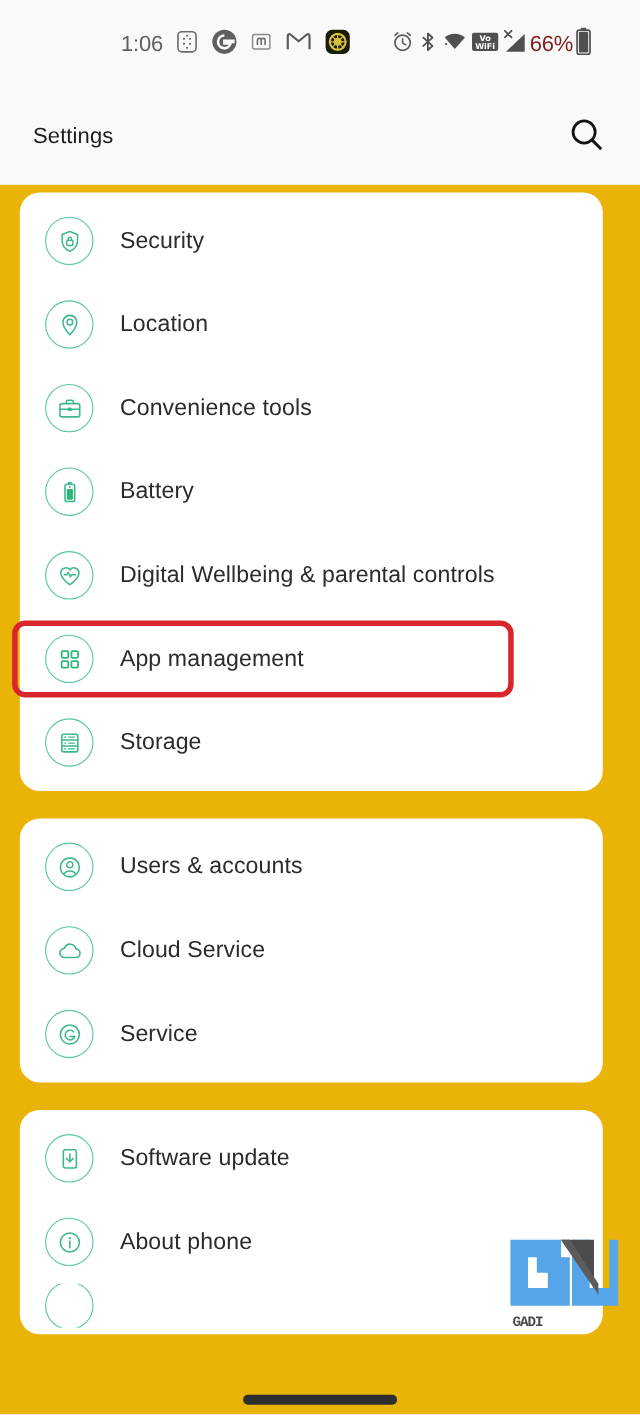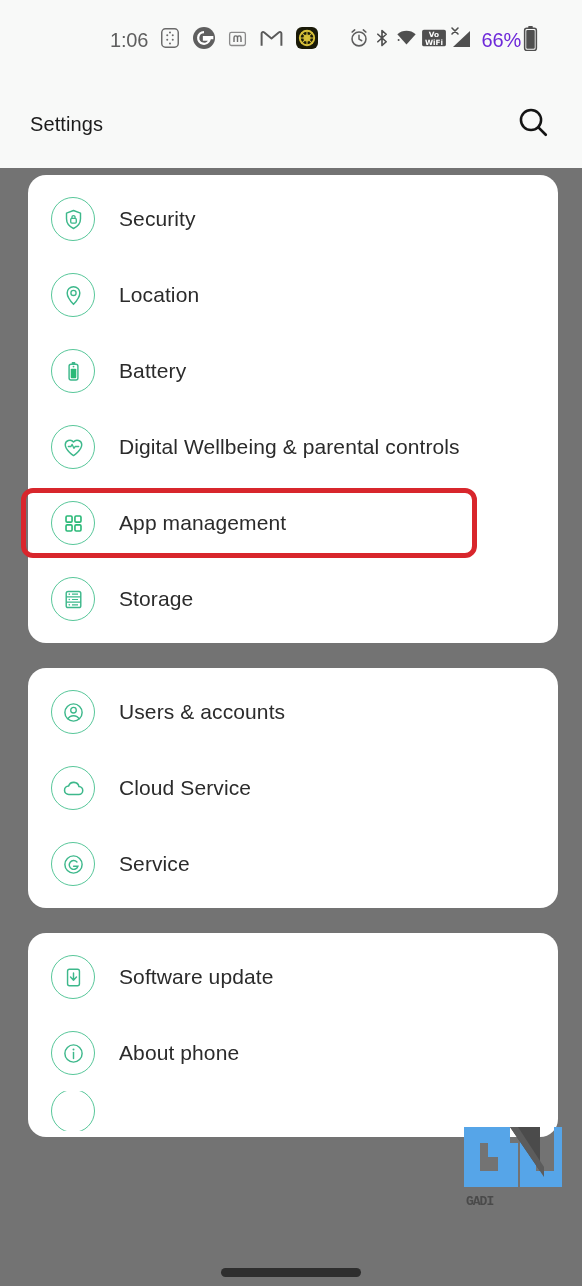--- a/index.html
+++ b/index.html
@@ -45,23 +45,23 @@
     margin-right: 18px;
   }
   .clock {
     font-size: 20px;
     color: #5e5e5e;
     letter-spacing: -0.2px;
     font-family: "Liberation Sans", sans-serif;
   }
   .batt-pct {
     font-size: 20px;
-    color: #6d28d9;
+    color: #7f1d1d;
     letter-spacing: -0.2px;
-    margin-left: 7px;
+    margin-left: 0;
   }
   .si { display: block; }
 
   
   .header {
     position: absolute;
     top: 80px; left: 0;
     width: 582px;
     height: 88px;
     background: #f8f9f8;
@@ -80,22 +80,22 @@
     width: 46px; height: 46px;
     display: flex; align-items: center; justify-content: center;
   }
 
   
   .content {
     position: absolute;
     top: 168px; left: 0;
     width: 582px;
     height: 1118px;
-    background: #737373;
-    padding: 7px 26px 0 28px;
+    background: #eab308;
+    padding: 7px 26px 0 18px;
   }
 
   .card {
     background: #ffffff;
     border-radius: 18px;
     width: 530px;
     padding: 6px 0;
     margin-bottom: 25px;
     position: relative;
   }
@@ -299,20 +299,31 @@
       <div class="row">
         <div class="icon-circle">
           <svg width="23" height="23" viewBox="0 0 24 24">
               <path d="M12 2.8c-3.7 0-6.6 2.9-6.6 6.5 0 4.8 6.6 11.9 6.6 11.9s6.6-7.1 6.6-11.9c0-3.6-2.9-6.5-6.6-6.5z" fill="none" stroke="#3db88b" stroke-width="1.5"></path>
               <circle cx="12" cy="9.3" r="2.7" fill="none" stroke="#3db88b" stroke-width="1.4"></circle>
             </svg>
         </div>
         <div class="row-label">Location</div>
       </div>
 
+      <div class="row">
+        <div class="icon-circle">
+          <svg width="23" height="23" viewBox="0 0 24 24">
+              <rect x="2.6" y="7.2" width="18.8" height="12.6" rx="2" fill="none" stroke="#3db88b" stroke-width="1.5"></rect>
+              <path d="M8.7 7.2V5.4a1.4 1.4 0 0 1 1.4-1.4h3.8a1.4 1.4 0 0 1 1.4 1.4v1.8" fill="none" stroke="#3db88b" stroke-width="1.5"></path>
+              <path d="M2.6 12.6h18.8" stroke="#3db88b" stroke-width="1.4"></path>
+              <rect x="10.2" y="11" width="3.6" height="3.2" rx="0.8" fill="#3db88b"></rect>
+            </svg>
+        </div>
+        <div class="row-label">Convenience tools</div>
+      </div>
 
       <div class="row">
         <div class="icon-circle">
           <svg width="23" height="23" viewBox="0 0 24 24">
               <rect x="7.4" y="4.4" width="9.2" height="16.4" rx="2" fill="none" stroke="#3db88b" stroke-width="1.5"></rect>
               <rect x="10.1" y="2.2" width="3.8" height="2.2" rx="0.7" fill="#3db88b"></rect>
               <rect x="9.1" y="9" width="5.8" height="10.1" rx="1" fill="#2bb978"></rect>
               <circle cx="12" cy="6.9" r="0.95" fill="#3db88b"></circle>
             </svg>
         </div>

